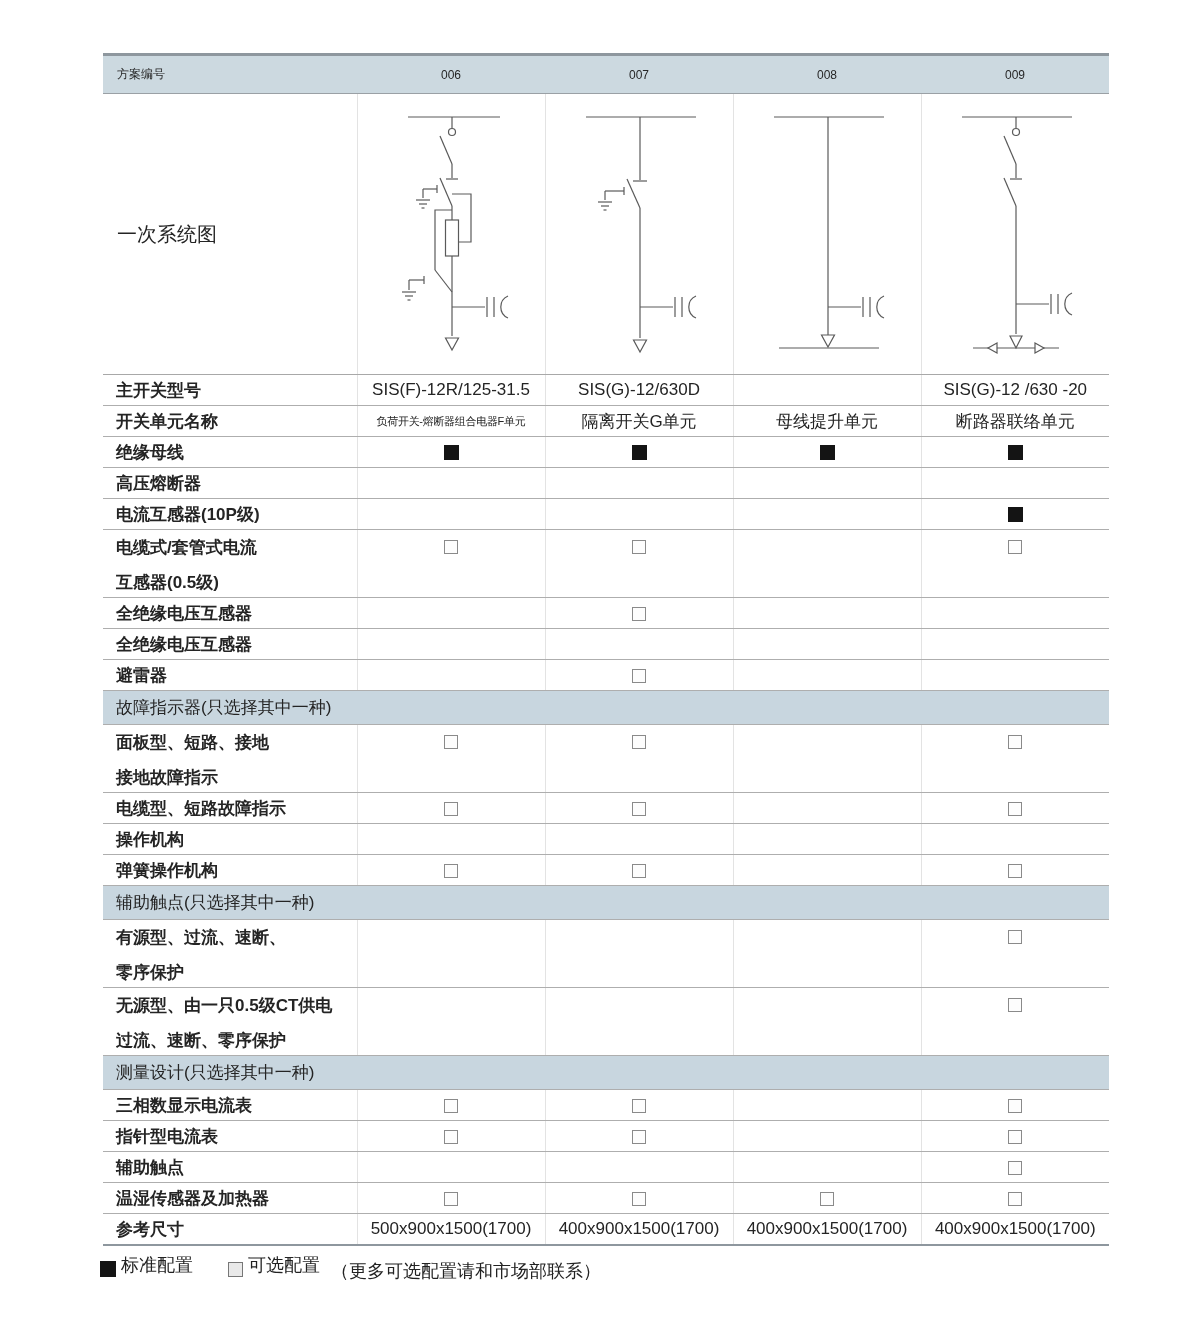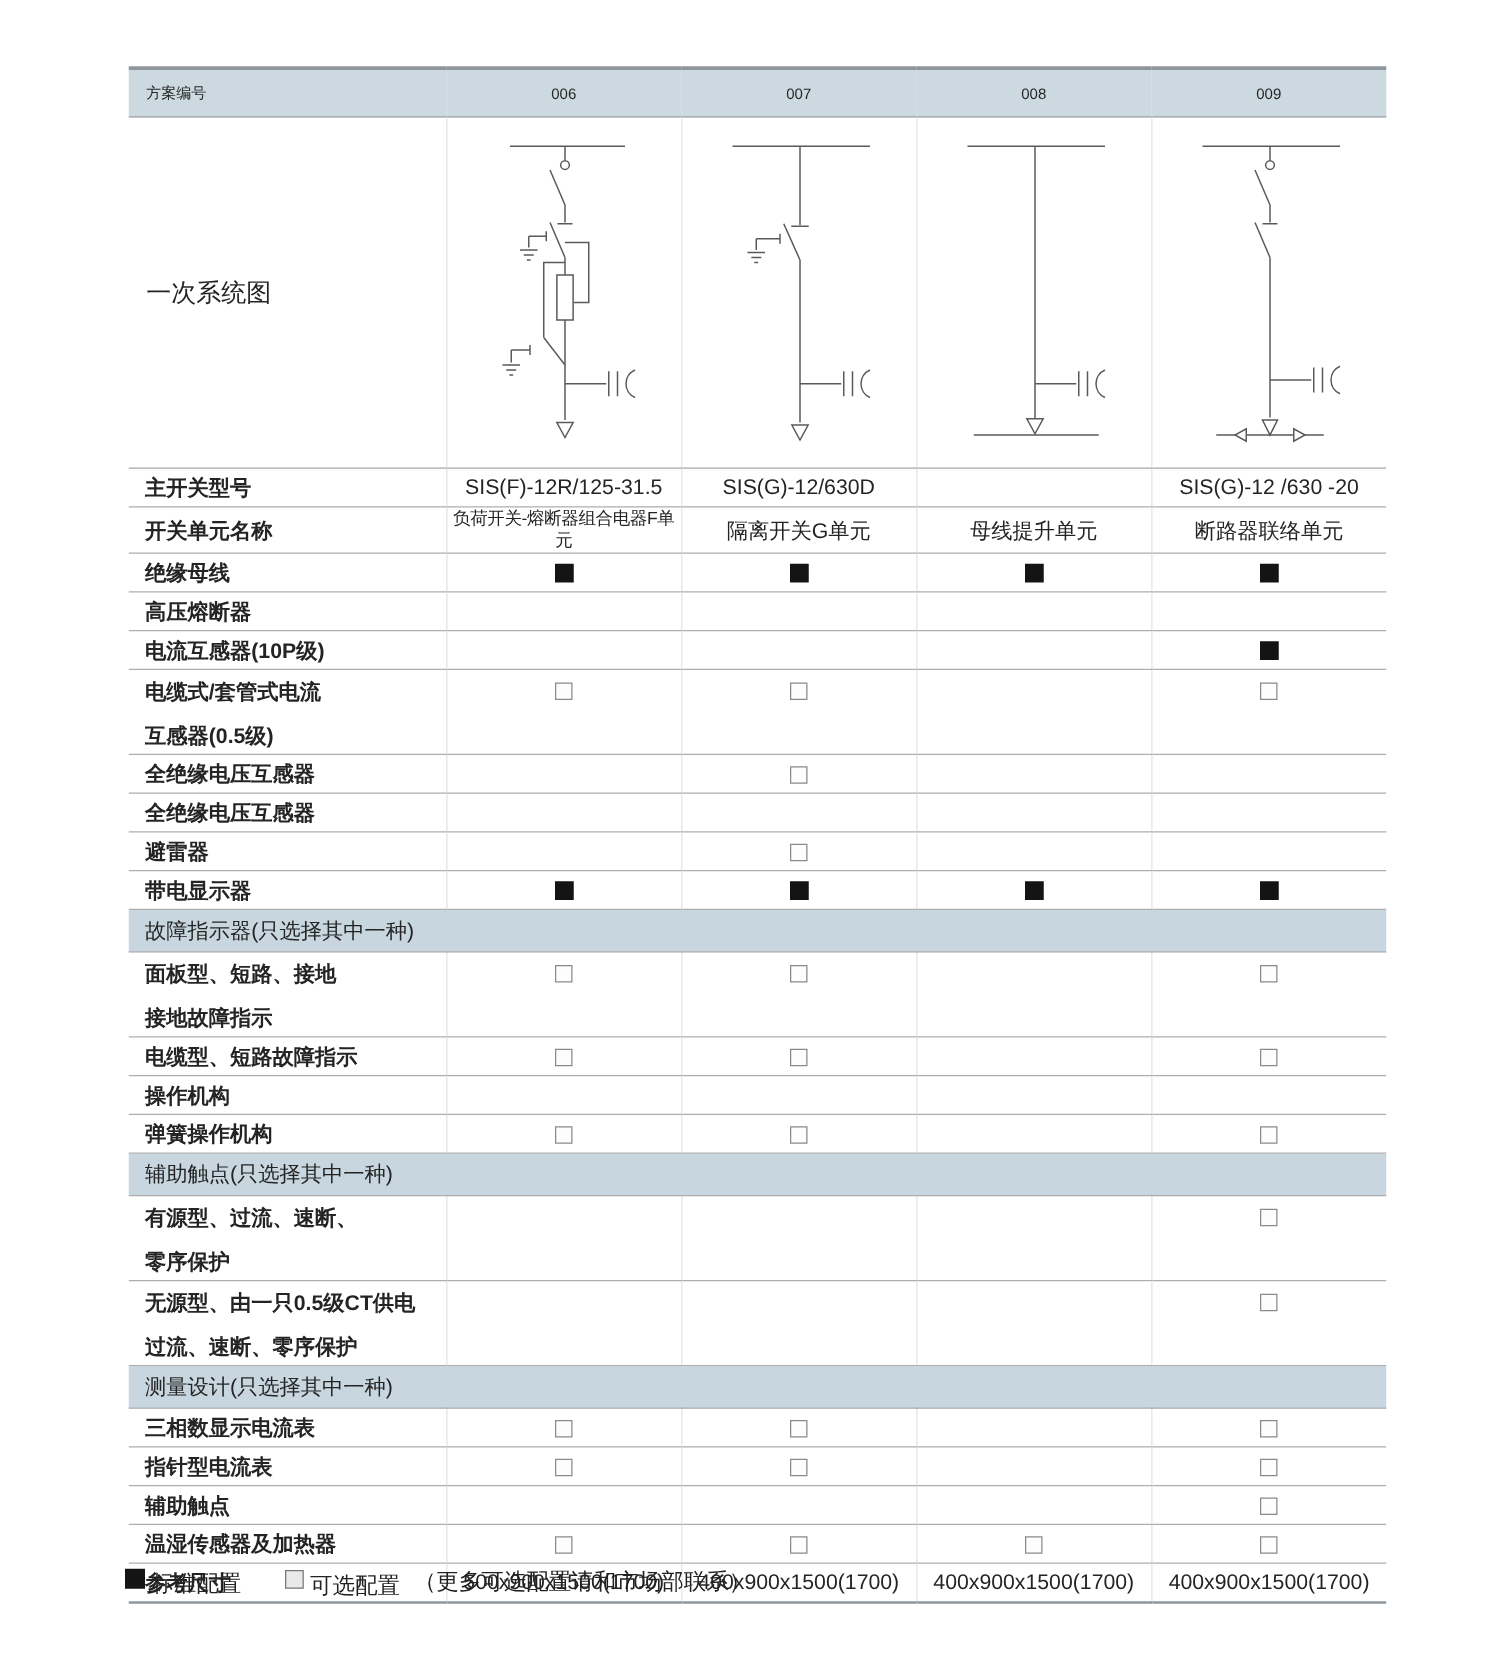--- a/index.html
+++ b/index.html
@@ -28,35 +28,35 @@
   .diag polygon { stroke:#5a5a5a; stroke-width:1.2; fill:#ffffff; }
 
   tr.body-row td {
     height:30px; border-bottom:1px solid #aeaeae;
     font-size:17px; text-align:center; vertical-align:middle; background:#fff;
   }
   tr.body-row td:not(:first-child) { border-left:1px solid #e3e3e3; }
   tr.body-row td.label-col { text-align:left; padding-left:13px;font-weight:bold; }
   tr.body-row.tall td { height:61px; vertical-align:top; padding-top:6px; }
   tr.body-row.tall td.label-col .l2 { margin-top:12px; }
-  td.c.small { font-size:14px; letter-spacing:-0.3px; }
+  td.c.small { font-size:11px; letter-spacing:-0.3px; }
 
   tr.section-row td {
     height:33px; background:#c8d6df; border-bottom:1px solid #aeaeae;
     font-size:17px; text-align:left; padding-left:13px; color:#242424;
   }
 
   tr.last-row td { border-bottom:2px solid #8e979e; }
 
   .mark { display:inline-block; vertical-align:middle; }
   .mark.filled { width:15px; height:15px; background:#141414; }
   .mark.empty  { width:12px; height:12px; border:1.5px solid #8a8a8a; background:#fdfdfd; }
 
   .legend { position:absolute; left:100px; top:1253px; font-size:18px; color:#222; white-space:nowrap; }
-  .legend .item { display:inline-flex; align-items:flex-start; gap:5px; margin-right:30px; }
+  .legend .item { display:inline-flex; align-items:flex-end; gap:5px; margin-right:30px; }
   .legend .mark.filled { width:16px; height:16px; }
   .legend .mark.empty  { width:13px; height:13px; background:#e9e9e9; border-color:#777; }
   .legend .note { margin-left:-24px;margin-top:32px; }
 </style>
 </head>
 <body>
 
 <div class="page">
 
   <table class="spec">
@@ -254,30 +254,20 @@
         <tr class="body-row">
     <td class="label-col">
       <div class="lbl l1">避雷器</div>
 
     </td>
     <td class="c"></td>
     <td class="c"><span class="mark empty"></span></td>
     <td class="c"></td>
     <td class="c"></td>
   </tr>
-        <tr class="body-row">
-    <td class="label-col">
-      <div class="lbl l1">带电显示器</div>
-
-    </td>
-    <td class="c"><span class="mark filled"></span></td>
-    <td class="c"><span class="mark filled"></span></td>
-    <td class="c"><span class="mark filled"></span></td>
-    <td class="c"><span class="mark filled"></span></td>
-  </tr>
         <tr class="section-row">
     <td colspan="5">故障指示器(只选择其中一种)</td>
   </tr>
         <tr class="body-row tall">
     <td class="label-col">
       <div class="lbl l1">面板型、短路、接地</div>
       <div class="lbl l2">接地故障指示</div>
     </td>
     <td class="c"><span class="mark empty"></span></td>
     <td class="c"><span class="mark empty"></span></td>

